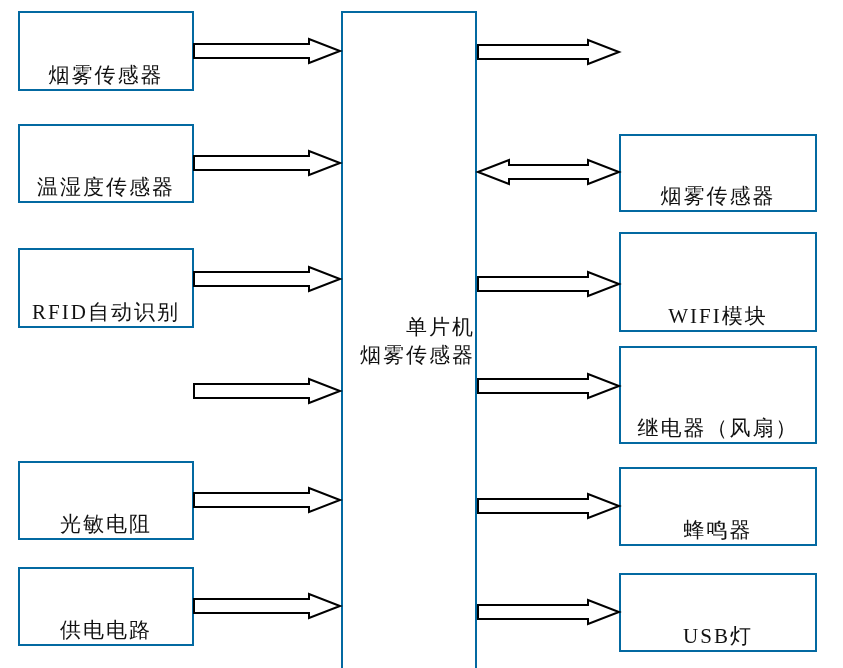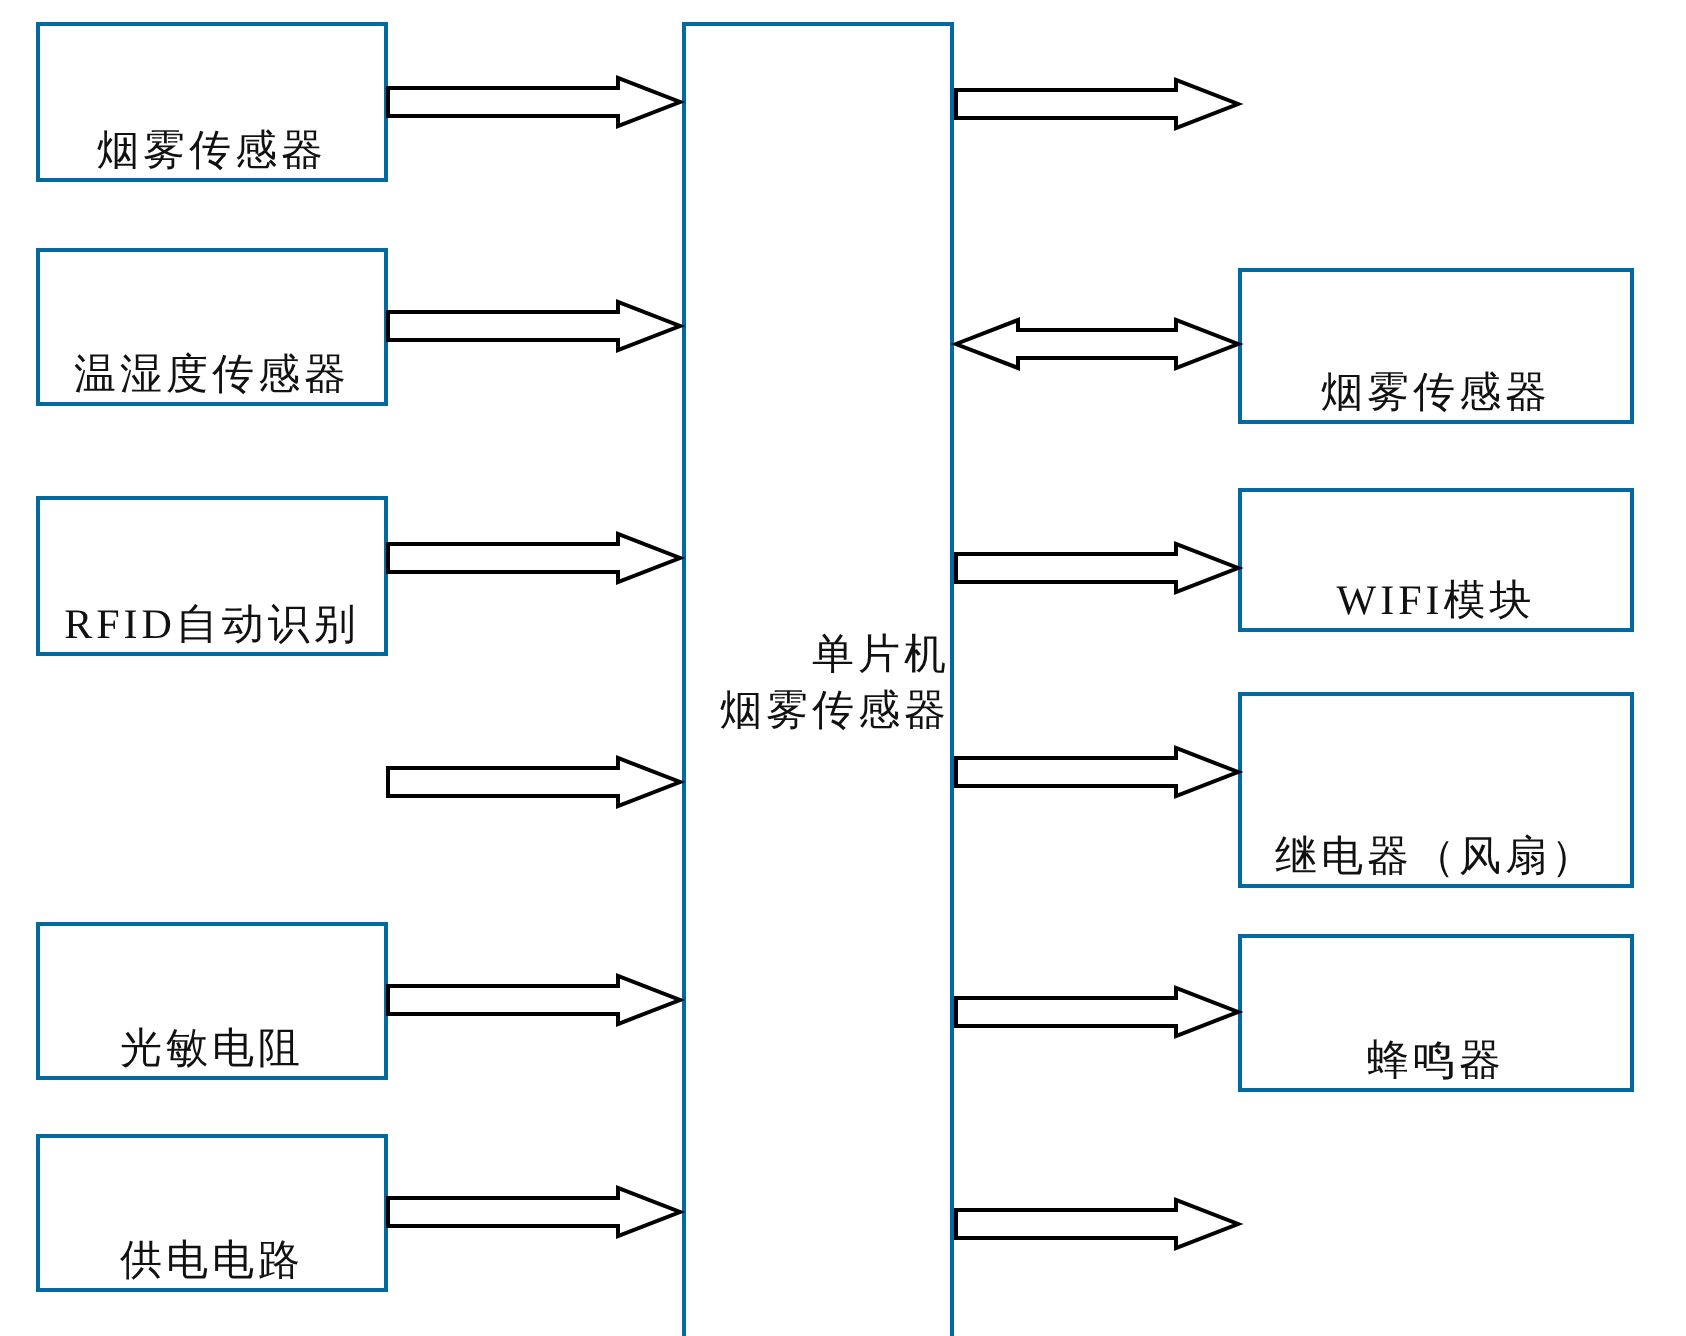--- a/index.html
+++ b/index.html
@@ -44,28 +44,31 @@
   </div>
 
   <div class="box center">
     <div>单片机</div>
     <div>烟雾传感器</div>
   </div>
 
   <div class="box right" style="top:134px;height:78px">
     <span>烟雾传感器</span>
   </div>
-  <div class="box right" style="top:244px;height:72px">
+  <div class="box right" style="top:232px;height:100px">
     <span>WIFI模块</span>
   </div>
   <div class="box right" style="top:346px;height:98px">
     <span>继电器（风扇）</span>
   </div>
   <div class="box right" style="top:467px;height:79px">
     <span>蜂鸣器</span>
+  </div>
+  <div class="box right" style="top:573px;height:79px">
+    <span>USB灯</span>
   </div>
 
   <svg id="arrows" class="arrow-layer" width="843" height="668">
       <polygon points="194,44 309,44 309,39 340,51 309,63 309,58 194,58" fill="#ffffff" stroke="#000000" stroke-width="2" stroke-linejoin="miter"></polygon>
       <polygon points="194,156 309,156 309,151 340,163 309,175 309,170 194,170" fill="#ffffff" stroke="#000000" stroke-width="2" stroke-linejoin="miter"></polygon>
       <polygon points="194,272 309,272 309,267 340,279 309,291 309,286 194,286" fill="#ffffff" stroke="#000000" stroke-width="2" stroke-linejoin="miter"></polygon>
       <polygon points="194,384 309,384 309,379 340,391 309,403 309,398 194,398" fill="#ffffff" stroke="#000000" stroke-width="2" stroke-linejoin="miter"></polygon>
       <polygon points="194,493 309,493 309,488 340,500 309,512 309,507 194,507" fill="#ffffff" stroke="#000000" stroke-width="2" stroke-linejoin="miter"></polygon>
       <polygon points="194,599 309,599 309,594 340,606 309,618 309,613 194,613" fill="#ffffff" stroke="#000000" stroke-width="2" stroke-linejoin="miter"></polygon>
       <polygon points="478,45 588,45 588,40 619,52 588,64 588,59 478,59" fill="#ffffff" stroke="#000000" stroke-width="2" stroke-linejoin="miter"></polygon>

